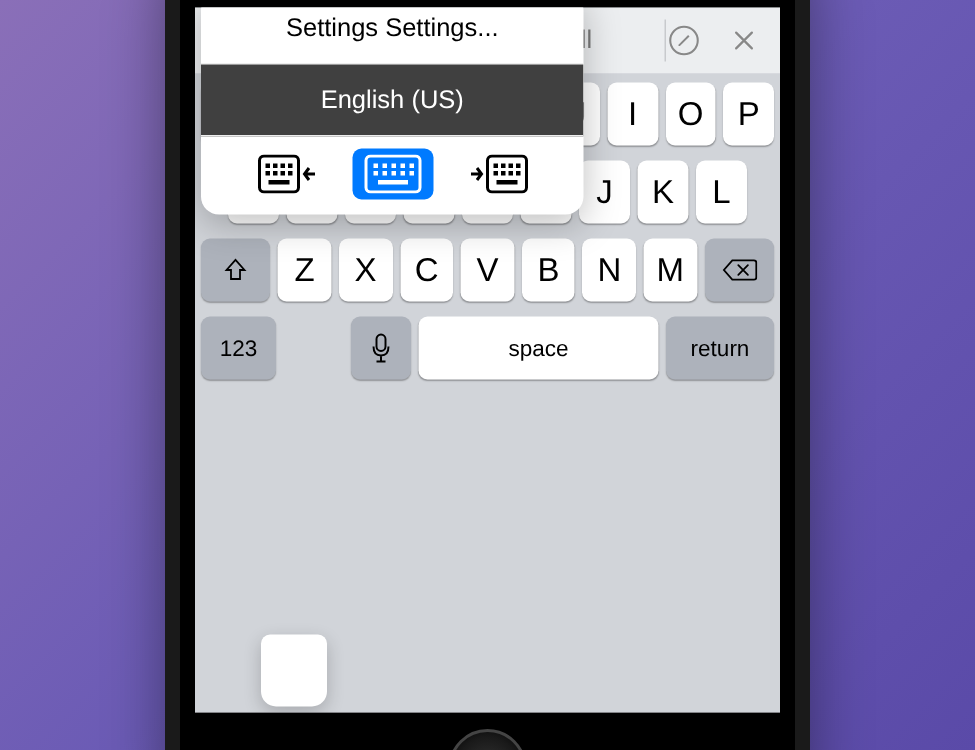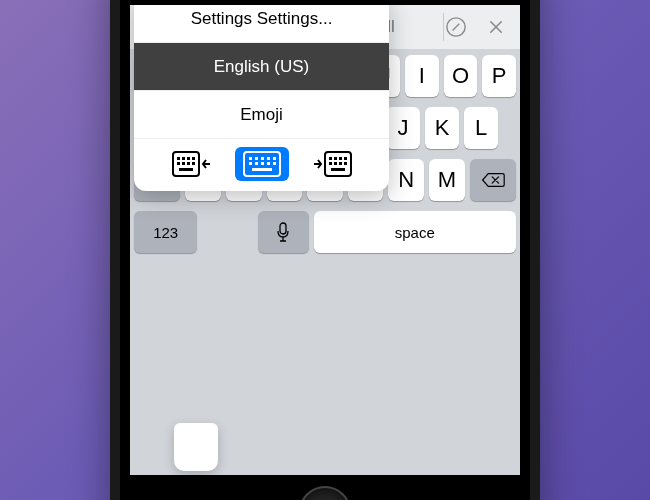--- a/index.html
+++ b/index.html
@@ -270,34 +270,32 @@
         <div class="kb-row bottom-row">
           <div class="key mod" style="flex:1.25">123</div>
           <div class="key mod globe invis-key" style="flex:1"></div>
           <div class="key mod" style="flex:1">
             <svg width="14" height="20" viewBox="0 0 14 20">
                 <rect x="4" y="1" width="6" height="11" rx="3" fill="none" stroke="#000" stroke-width="1.3"></rect>
                 <path d="M2 9 Q2 15 7 15 Q12 15 12 9 M7 15 L7 19 M4 19 L10 19" fill="none" stroke="#000" stroke-width="1.3"></path>
               </svg>
           </div>
           <div class="key space">space</div>
+          <div class="key mod" style="flex:1.8">return</div>
         </div>
       </div>
 
       <div class="globe-tail"></div>
 
       <div class="popup">
         <div class="popup-row">
           <span>Settings Settings...</span>
         </div>
         <div class="popup-row selected">
           <span>English (US)</span>
-        </div>
-        <div class="popup-row">
-          <span>Emoji</span>
         </div>
         <div class="layout-row">
           <div class="layout-btn">
             <svg width="40" height="26" viewBox="0 0 40 26">
                 <rect class="kb-body" x="1" y="1" width="26" height="24" rx="3" stroke-width="2"></rect>
                 <g class="kb-dots" fill="#000">
                   <rect x="5" y="6" width="3" height="3"></rect>
                   <rect x="10" y="6" width="3" height="3"></rect>
                   <rect x="15" y="6" width="3" height="3"></rect>
                   <rect x="20" y="6" width="3" height="3"></rect>

